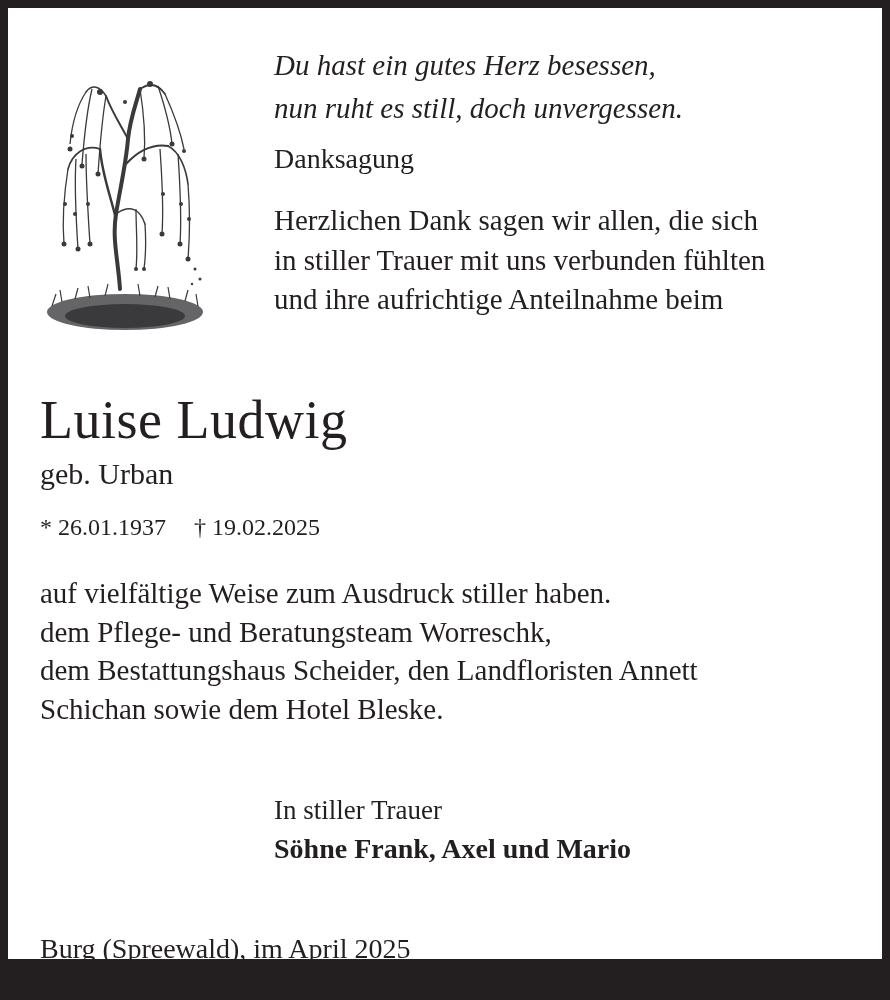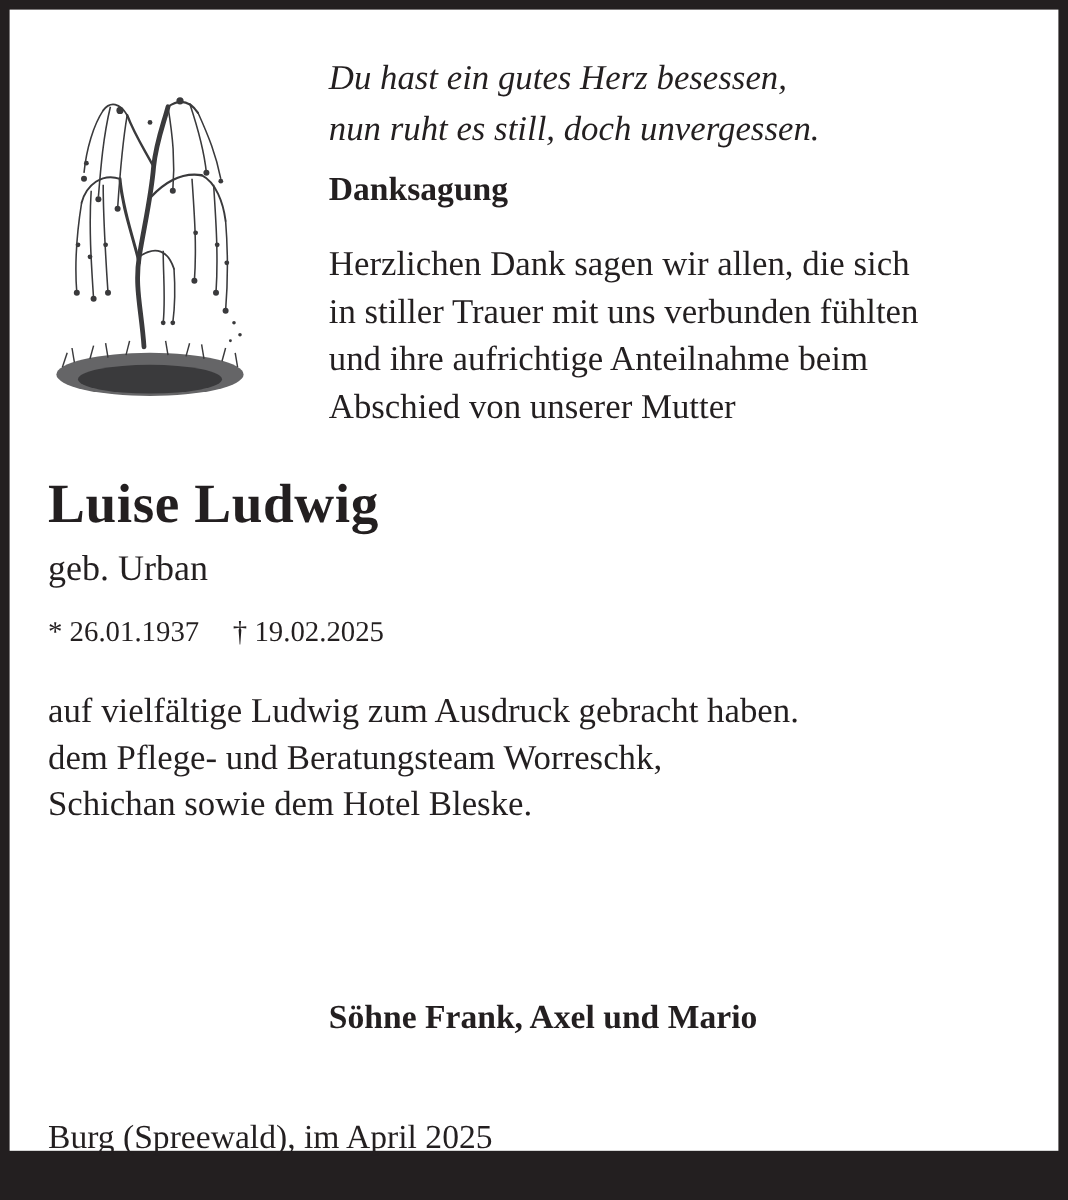--- a/index.html
+++ b/index.html
@@ -2,23 +2,23 @@
 <html><head>
 <meta charset="utf-8">
 <style>
   html, body { margin: 0; padding: 0; }
   body { width: 890px; height: 1000px; background: #231f20; position: relative; overflow: hidden; }
   .frame { position: absolute; left: 8px; top: 8px; width: 874px; height: 951px; background: #ffffff; }
   .serif { font-family: "Liberation Serif", "DejaVu Serif", serif; color: #231f20; }
   .abs { position: absolute; margin: 0; white-space: nowrap; }
   .tree { position: absolute; left: 32px; top: 36px; width: 170px; height: 300px; }
   .verse { left: 266px; top: 36px; font-size: 29px; font-style: italic; line-height: 43px; }
-  .heading { left: 266px; top: 133px; font-size: 28px; font-weight: bold; line-height: 36px; }
+  .heading { left: 266px; top: 133px; font-size: 28px; font-weight: normal; line-height: 36px; }
   .intro { left: 266px; top: 193px; font-size: 29px; line-height: 39.5px; }
-  .name { left: 32px; top: 372px; font-size: 46px; font-weight: bold; line-height: 80px; letter-spacing: 0.5px; text-align: center; }
+  .name { left: 32px; top: 372px; font-size: 54px; font-weight: normal; line-height: 80px; letter-spacing: 0.5px; text-align: center; }
   .maiden { left: 32px; top: 449px; font-size: 30px; line-height: 34px; }
   .dates { left: 32px; top: 501px; font-size: 24px; line-height: 36px; }
   .dates .gap { display: inline-block; width: 22px; }
   .body { left: 32px; top: 566px; font-size: 29px; line-height: 38.5px; }
   .mourn-intro { left: 266px; top: 783px; font-size: 27px; line-height: 38px; }
   .mourners { left: 266px; top: 821px; font-size: 28px; font-weight: bold; line-height: 40px; font-family: Liberation Serif, serif; }
   .place { left: 32px; top: 923px; font-size: 28px; line-height: 36px; }
 </style>
 </head>
 <body>
@@ -106,40 +106,41 @@
     <div>Du hast ein gutes Herz besessen,</div>
     <div>nun ruht es still, doch unvergessen.</div>
   </div>
 
   <div class="abs serif heading">Danksagung</div>
 
   <div class="abs serif intro">
     <div>Herzlichen Dank sagen wir allen, die sich</div>
     <div>in stiller Trauer mit uns verbunden fühlten</div>
     <div>und ihre aufrichtige Anteilnahme beim</div>
-    <div>Abschied von unserer Mutter</div>
   </div>
 
   <div class="abs serif name">Luise Ludwig</div>
 
   <div class="abs serif maiden">geb. Urban</div>
 
   <div class="abs serif dates">
     <span>*</span>
     <span>26.01.1937</span><span class="gap"></span>
     <span>†</span>
     <span>19.02.2025</span>
   </div>
 
   <div class="abs serif body">
-    <div>auf vielfältige Ludwig zum Ausdruck gebracht haben.</div>
+    <div>auf vielfältige Weise zum Ausdruck stiller haben.</div>
     <div>dem Pflege- und Beratungsteam Worreschk,</div>
+    <div>dem Bestattungshaus Scheider, den Landfloristen Annett</div>
     <div>Schichan sowie dem Hotel Bleske.</div>
   </div>
 
+  <div class="abs serif mourn-intro">In stiller Trauer</div>
 
   <div class="abs serif mourners">
     <div>Söhne Frank, Axel und Mario</div>
   </div>
 
   <div class="abs serif place">Burg (Spreewald), im April 2025</div>
 
 </div>
 
 </body></html>

